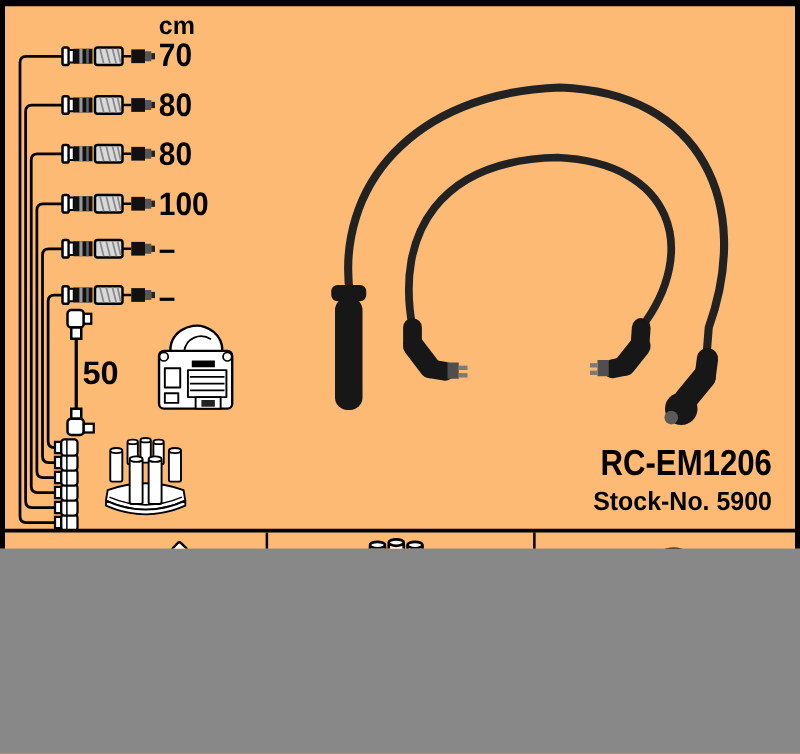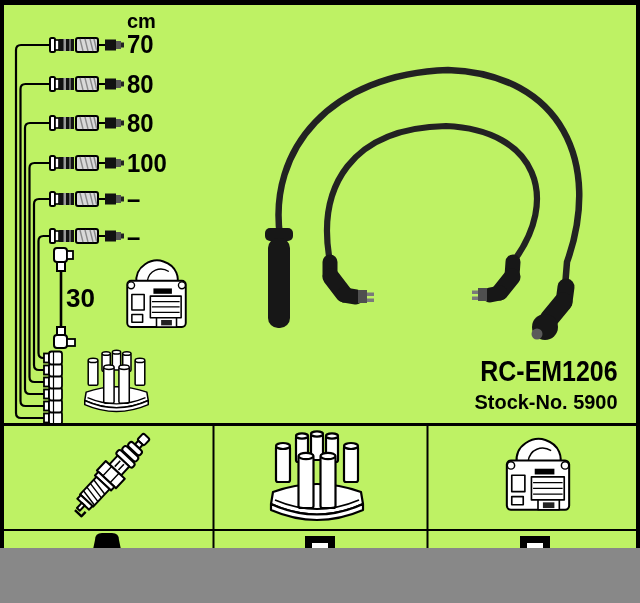--- a/index.html
+++ b/index.html
@@ -1,17 +1,17 @@
 <!DOCTYPE html>
 <html><head>
 <meta charset="utf-8">
 <style>
   html,body{margin:0;padding:0;background:#888;}
   .frame{
-    position:relative;width:640px;height:548px;background:#bef264;
+    position:relative;width:640px;height:439px;background:#fdba74;
     font-family:"Liberation Sans",sans-serif;overflow:hidden;
   }
   .art{position:absolute;left:0;top:0;}
   .txt{position:absolute;font-weight:bold;color:#000;white-space:nowrap;line-height:1;}
   .unit{left:127px;top:11px;font-size:20px;}
   .len{left:127px;font-size:26px;transform:scaleX(.92);transform-origin:left top;}
   .len0{top:31px;} .len1{top:71px;} .len2{top:110px;} .len3{top:150px;}
   .len4{top:186px;} .len5{top:224px;}
   .coil-len{left:66px;top:285px;font-size:26px;}
   .pn{right:22px;top:357px;font-size:29px;transform:scaleX(.86);transform-origin:right top;}
@@ -250,16 +250,16 @@
     </g>
   </svg>
 
   <div class="txt unit">cm</div>
   <div class="txt len len0">70</div>
   <div class="txt len len1">80</div>
   <div class="txt len len2">80</div>
   <div class="txt len len3">100</div>
   <div class="txt len len4">–</div>
   <div class="txt len len5">–</div>
-  <div class="txt coil-len">30</div>
+  <div class="txt coil-len">50</div>
   <div class="txt pn">RC-EM1206</div>
   <div class="txt stock">Stock-No. 5900</div>
 </div>
 
 </body></html>

